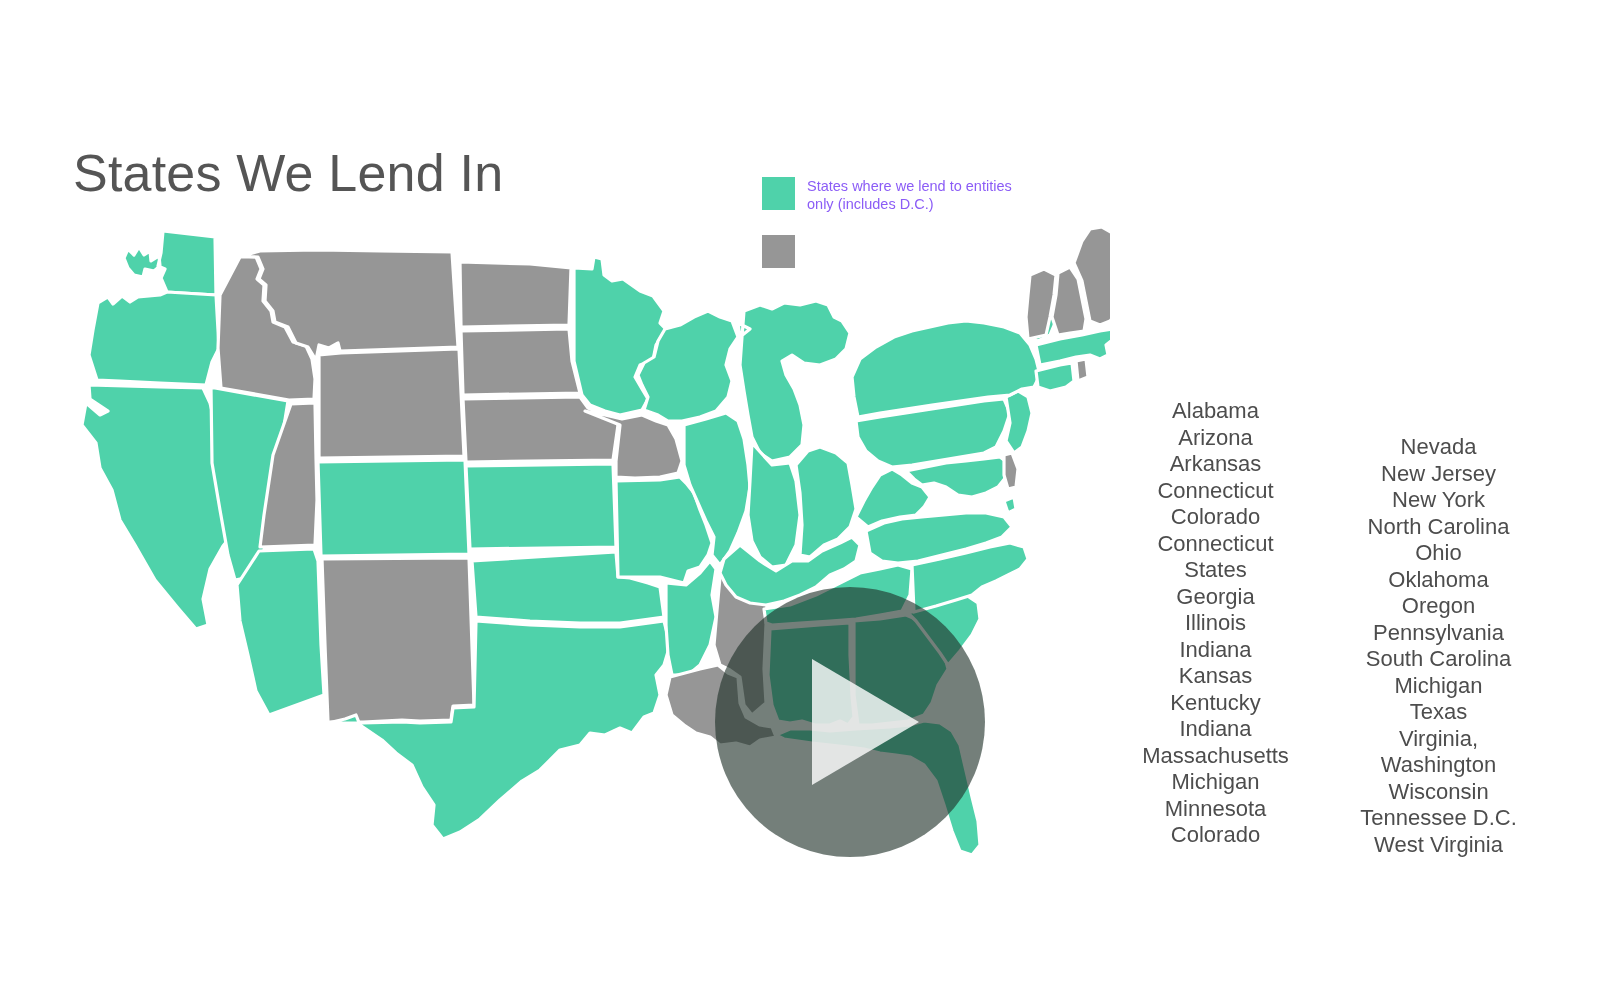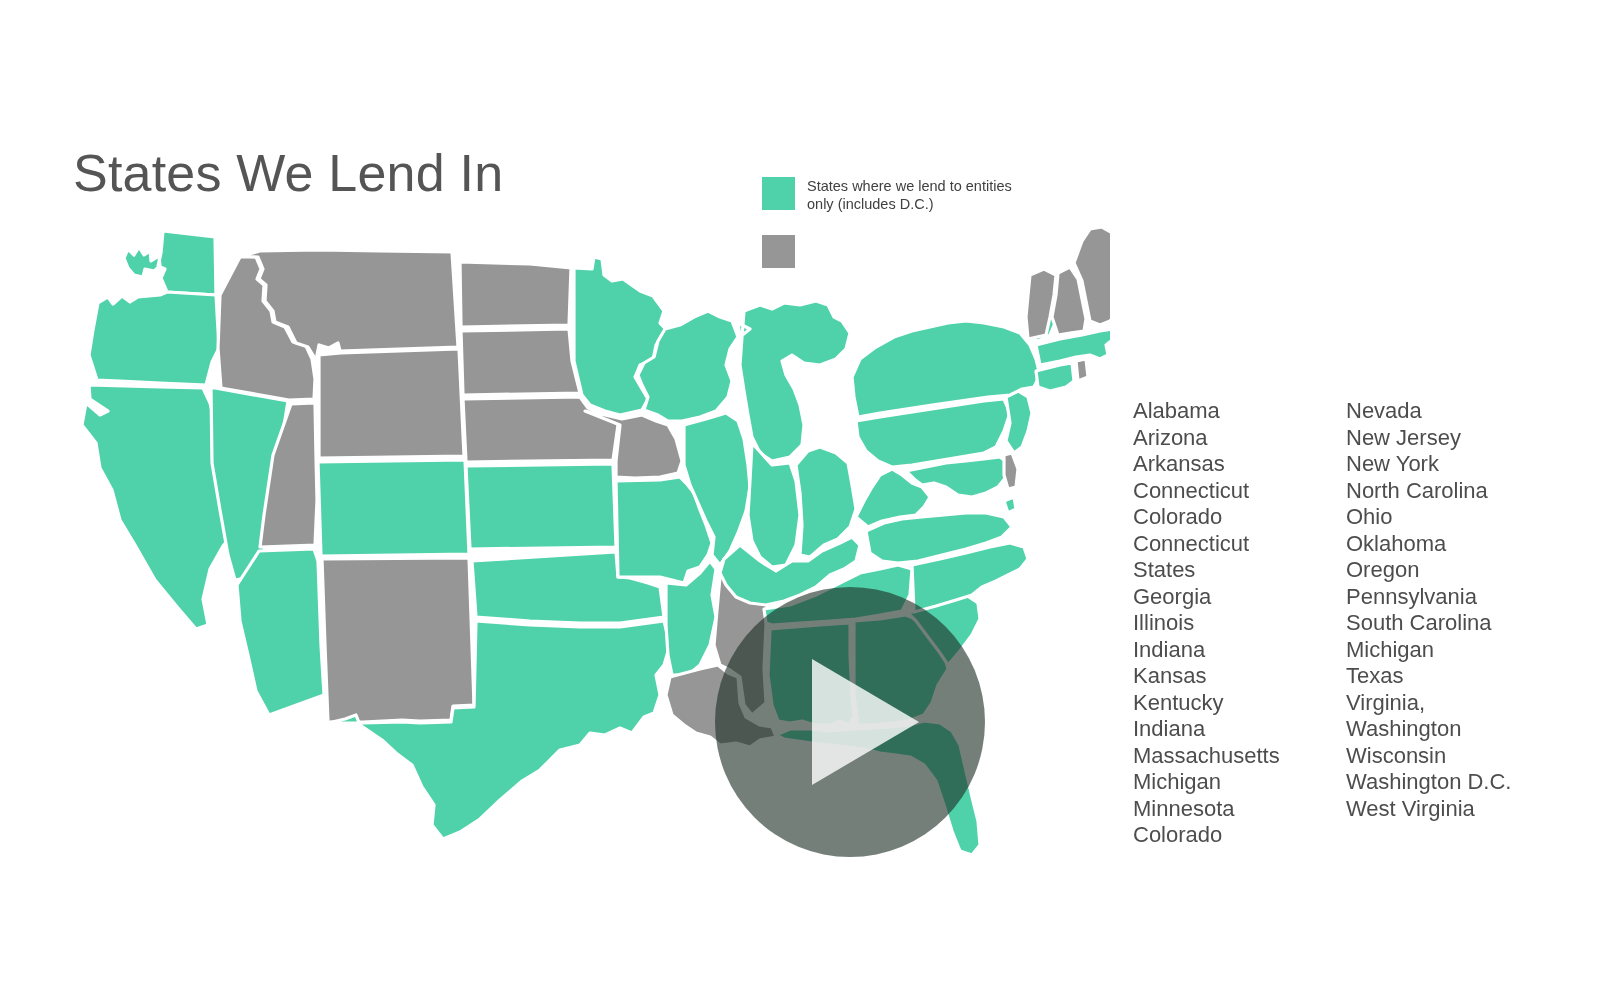--- a/index.html
+++ b/index.html
@@ -43,21 +43,21 @@
   }
   .legend-swatch {
     width: 33px;
     height: 33px;
     flex: 0 0 33px;
     margin-right: 12px;
   }
   .legend-label {
     font-size: 14.5px;
     line-height: 17.5px;
-    color: #404040;
+    color: #8b5cf6;
     padding-top: 1px;
     max-width: 205px;
   }
 
   
   #map-wrap {
     position: absolute;
     left: 60px;
     top: 225px;
     width: 1050px;
@@ -107,23 +107,24 @@
   }
   .state-col {
     display: flex;
     flex-direction: column;
   }
   .state-col .state-item {
     font-size: 22px;
     line-height: 26.5px;
     color: #4d4d4d;
     white-space: nowrap;
+    text-align: center;
   }
   #col-1 { width: 165px; }
-  #col-2 { width: 185px; }
+  #col-2 { width: 185px; margin-top: 36px; }
 </style>
 </head>
 <body>
 
 <div id="page-title">States We Lend In</div>
 
 <div id="legend">
   <div class="legend-row">
     <div class="legend-swatch" style="background:#4FD2AA"></div>
     <div class="legend-label">States where we lend to entities only (includes D.C.)</div>
@@ -271,16 +272,16 @@
       <div class="state-item">Ohio</div>
       <div class="state-item">Oklahoma</div>
       <div class="state-item">Oregon</div>
       <div class="state-item">Pennsylvania</div>
       <div class="state-item">South Carolina</div>
       <div class="state-item">Michigan</div>
       <div class="state-item">Texas</div>
       <div class="state-item">Virginia,</div>
       <div class="state-item">Washington</div>
       <div class="state-item">Wisconsin</div>
-      <div class="state-item">Washington D.C.</div>
+      <div class="state-item">Tennessee D.C.</div>
       <div class="state-item">West Virginia</div>
     </div>
 </div>
 
 </body></html>

